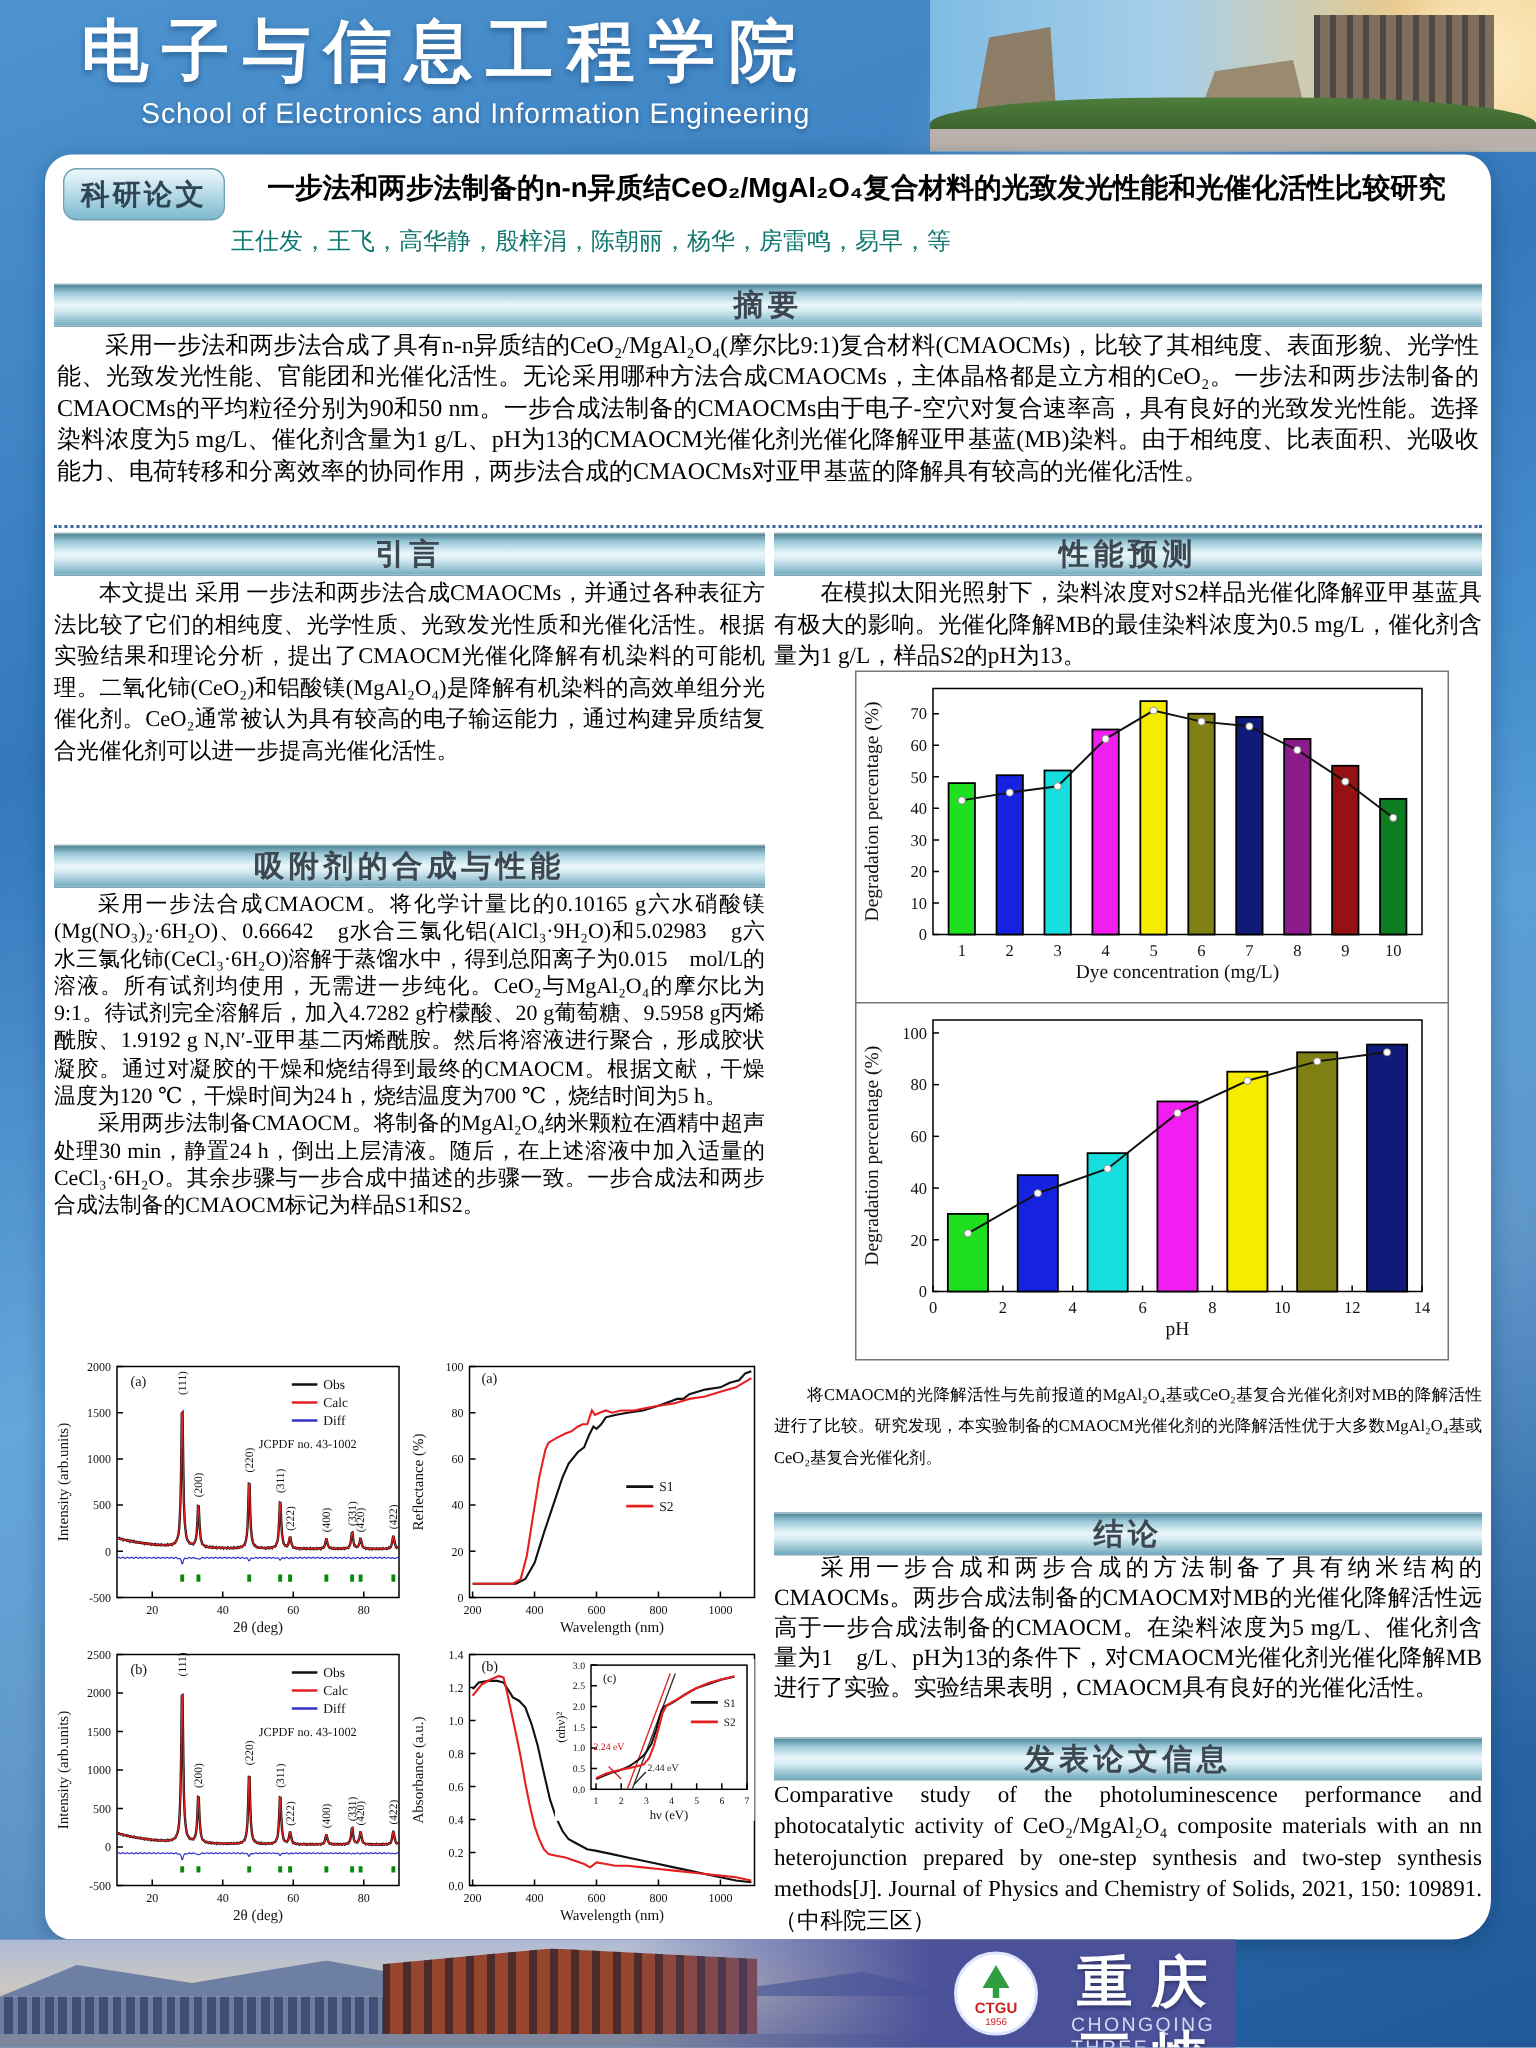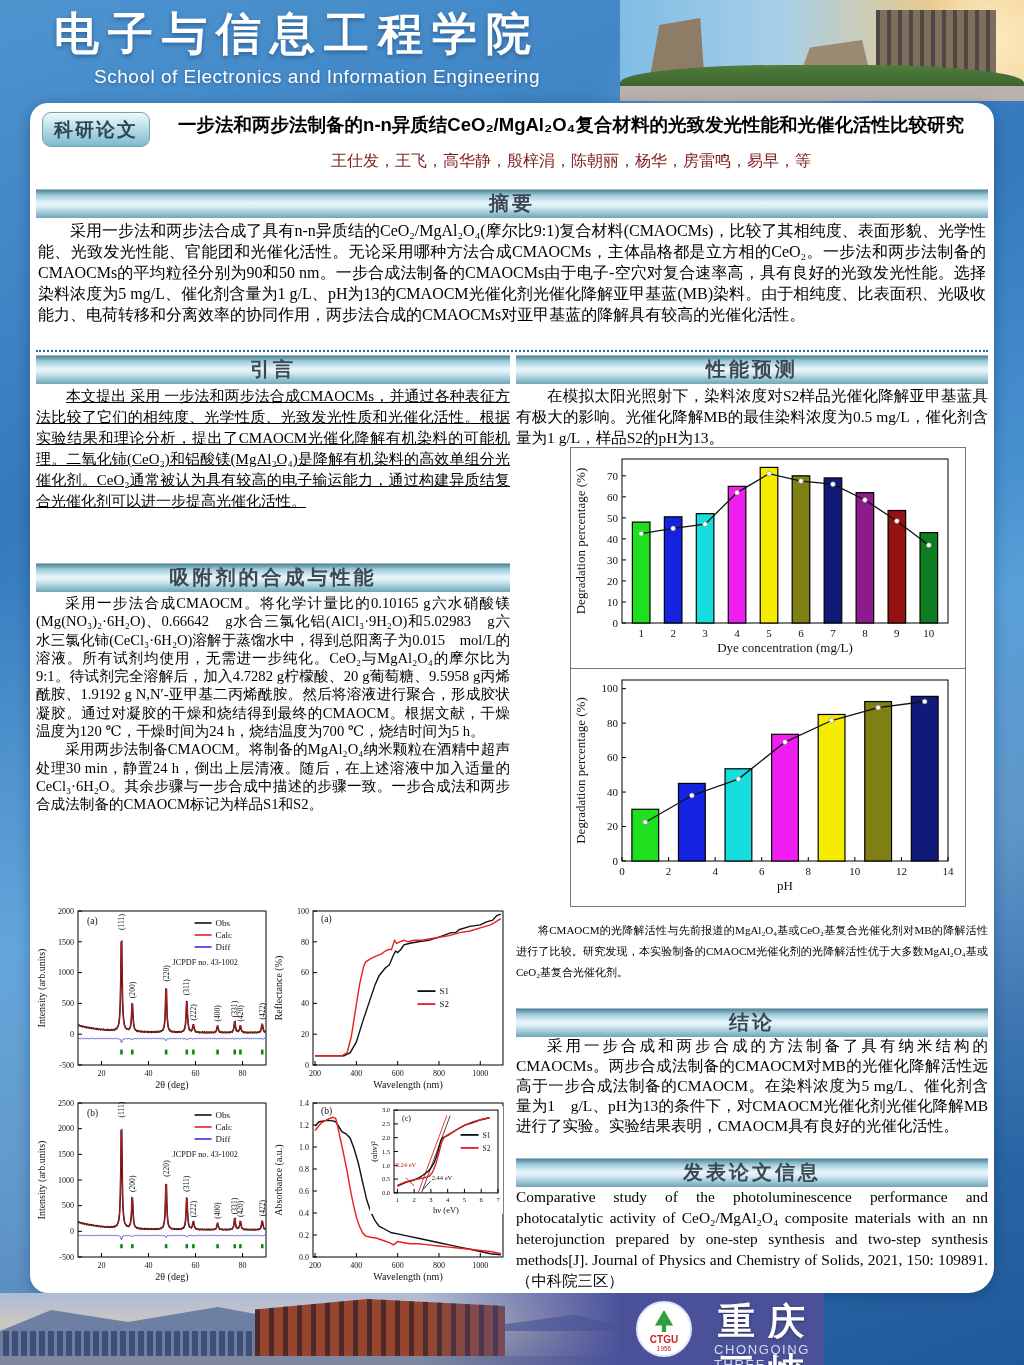--- a/index.html
+++ b/index.html
@@ -34,22 +34,22 @@
   
   .card{position:absolute;left:30px;top:103px;width:964px;height:1190px;background:#fff;
       border-radius:18px 18px 26px 18px;box-shadow:0 3px 14px rgba(10,40,80,.35);}
   .badge{position:absolute;left:12px;top:9px;width:106px;height:33px;border-radius:9px;
       background:linear-gradient(180deg,#eef8fb 0%,#bcdde9 45%,#7db9cf 100%);
       border:1px solid #6fa3b5;display:flex;align-items:center;justify-content:center;
       font-size:19px;font-weight:bold;color:#2e4654;letter-spacing:2px;}
   .ptitle{position:absolute;left:124px;top:10px;width:834px;text-align:center;
       font-family:"Liberation Sans","DejaVu Sans",sans-serif;
       font-size:18.5px;font-weight:bold;color:#000;line-height:24px;}
-  .authors{position:absolute;left:124px;top:48px;width:834px;text-align:center;
-      font-family:"Liberation Sans","DejaVu Sans",sans-serif;font-size:16px;color:#7f1d1d;}
+  .authors{position:absolute;left:124px;top:48px;width:834px;text-align:left;
+      font-family:"Liberation Sans","DejaVu Sans",sans-serif;font-size:16px;color:#0f766e;}
   .sec-bar{height:27px;background:linear-gradient(180deg,#4f8596 0%,#9ecbdb 20%,#e9f6fa 48%,#d8edf4 62%,#74adbf 100%);
       border-top:1px solid #9fb9c4;border-bottom:1px solid #7fa8b6;
       display:flex;align-items:center;justify-content:center;
       font-size:20px;font-weight:bold;color:#3c4752;letter-spacing:3px;}
   .abs-bar{position:absolute;left:6px;top:86px;width:952px;}
   .abs-text{position:absolute;left:8px;top:117px;width:948px;font-size:16px;line-height:21px;
       text-align:justify;color:#000;}
   .indent{text-indent:2em;margin:0;}
   .dotted{position:absolute;left:6px;top:247px;width:952px;height:0;border-top:2px dotted #3a66a0;}
   .col{position:absolute;top:354px;}
@@ -115,21 +115,21 @@
   <div class="authors">王仕发，王飞，高华静，殷梓涓，陈朝丽，杨华，房雷鸣，易早，等</div>
 
   <div class="sec-bar abs-bar">摘要</div>
   <div class="abs-text">
     <p class="indent">采用一步法和两步法合成了具有n-n异质结的CeO₂/MgAl₂O₄(摩尔比9:1)复合材料(CMAOCMs)，比较了其相纯度、表面形貌、光学性能、光致发光性能、官能团和光催化活性。无论采用哪种方法合成CMAOCMs，主体晶格都是立方相的CeO₂。一步法和两步法制备的CMAOCMs的平均粒径分别为90和50 nm。一步合成法制备的CMAOCMs由于电子-空穴对复合速率高，具有良好的光致发光性能。选择染料浓度为5 mg/L、催化剂含量为1 g/L、pH为13的CMAOCM光催化剂光催化降解亚甲基蓝(MB)染料。由于相纯度、比表面积、光吸收能力、电荷转移和分离效率的协同作用，两步法合成的CMAOCMs对亚甲基蓝的降解具有较高的光催化活性。</p>
   </div>
   <div class="dotted"></div>
 
   <div class="col" id="leftcol">
     <div class="sec-bar" style="top:1px;">引言</div>
-    <div class="col-text" style="top:32px;height:176px;text-decoration:underline;">
+    <div class="col-text" style="top:32px;height:176px;">
       <p class="indent">本文提出 采用 一步法和两步法合成CMAOCMs，并通过各种表征方法比较了它们的相纯度、光学性质、光致发光性质和光催化活性。根据实验结果和理论分析，提出了CMAOCM光催化降解有机染料的可能机理。二氧化铈(CeO₂)和铝酸镁(MgAl₂O₄)是降解有机染料的高效单组分光催化剂。CeO₂通常被认为具有较高的电子输运能力，通过构建异质结复合光催化剂可以进一步提高光催化活性。</p>
     </div>
     <div class="sec-bar" style="top:209px;">吸附剂的合成与性能</div>
     <div class="col-text syn-text" style="top:240px;height:308px;">
       <p class="indent">采用一步法合成CMAOCM。将化学计量比的0.10165 g六水硝酸镁(Mg(NO₃)₂·6H₂O)、0.66642　g水合三氯化铝(AlCl₃·9H₂O)和5.02983　g六水三氯化铈(CeCl₃·6H₂O)溶解于蒸馏水中，得到总阳离子为0.015　mol/L的溶液。所有试剂均使用，无需进一步纯化。CeO₂与MgAl₂O₄的摩尔比为9:1。待试剂完全溶解后，加入4.7282 g柠檬酸、20 g葡萄糖、9.5958 g丙烯酰胺、1.9192 g N,N′-亚甲基二丙烯酰胺。然后将溶液进行聚合，形成胶状凝胶。通过对凝胶的干燥和烧结得到最终的CMAOCM。根据文献，干燥温度为120 ℃，干燥时间为24 h，烧结温度为700 ℃，烧结时间为5 h。</p>
       <p class="indent">采用两步法制备CMAOCM。将制备的MgAl₂O₄纳米颗粒在酒精中超声处理30 min，静置24 h，倒出上层清液。随后，在上述溶液中加入适量的CeCl₃·6H₂O。其余步骤与一步合成中描述的步骤一致。一步合成法和两步合成法制备的CMAOCM标记为样品S1和S2。</p>
     </div>
     <svg class="lchart" style="left:0;top:549px;" width="237" height="192">
         <g>
           <rect x="42" y="8" width="188" height="154" fill="#fff" stroke="#000" stroke-width="1"></rect>

